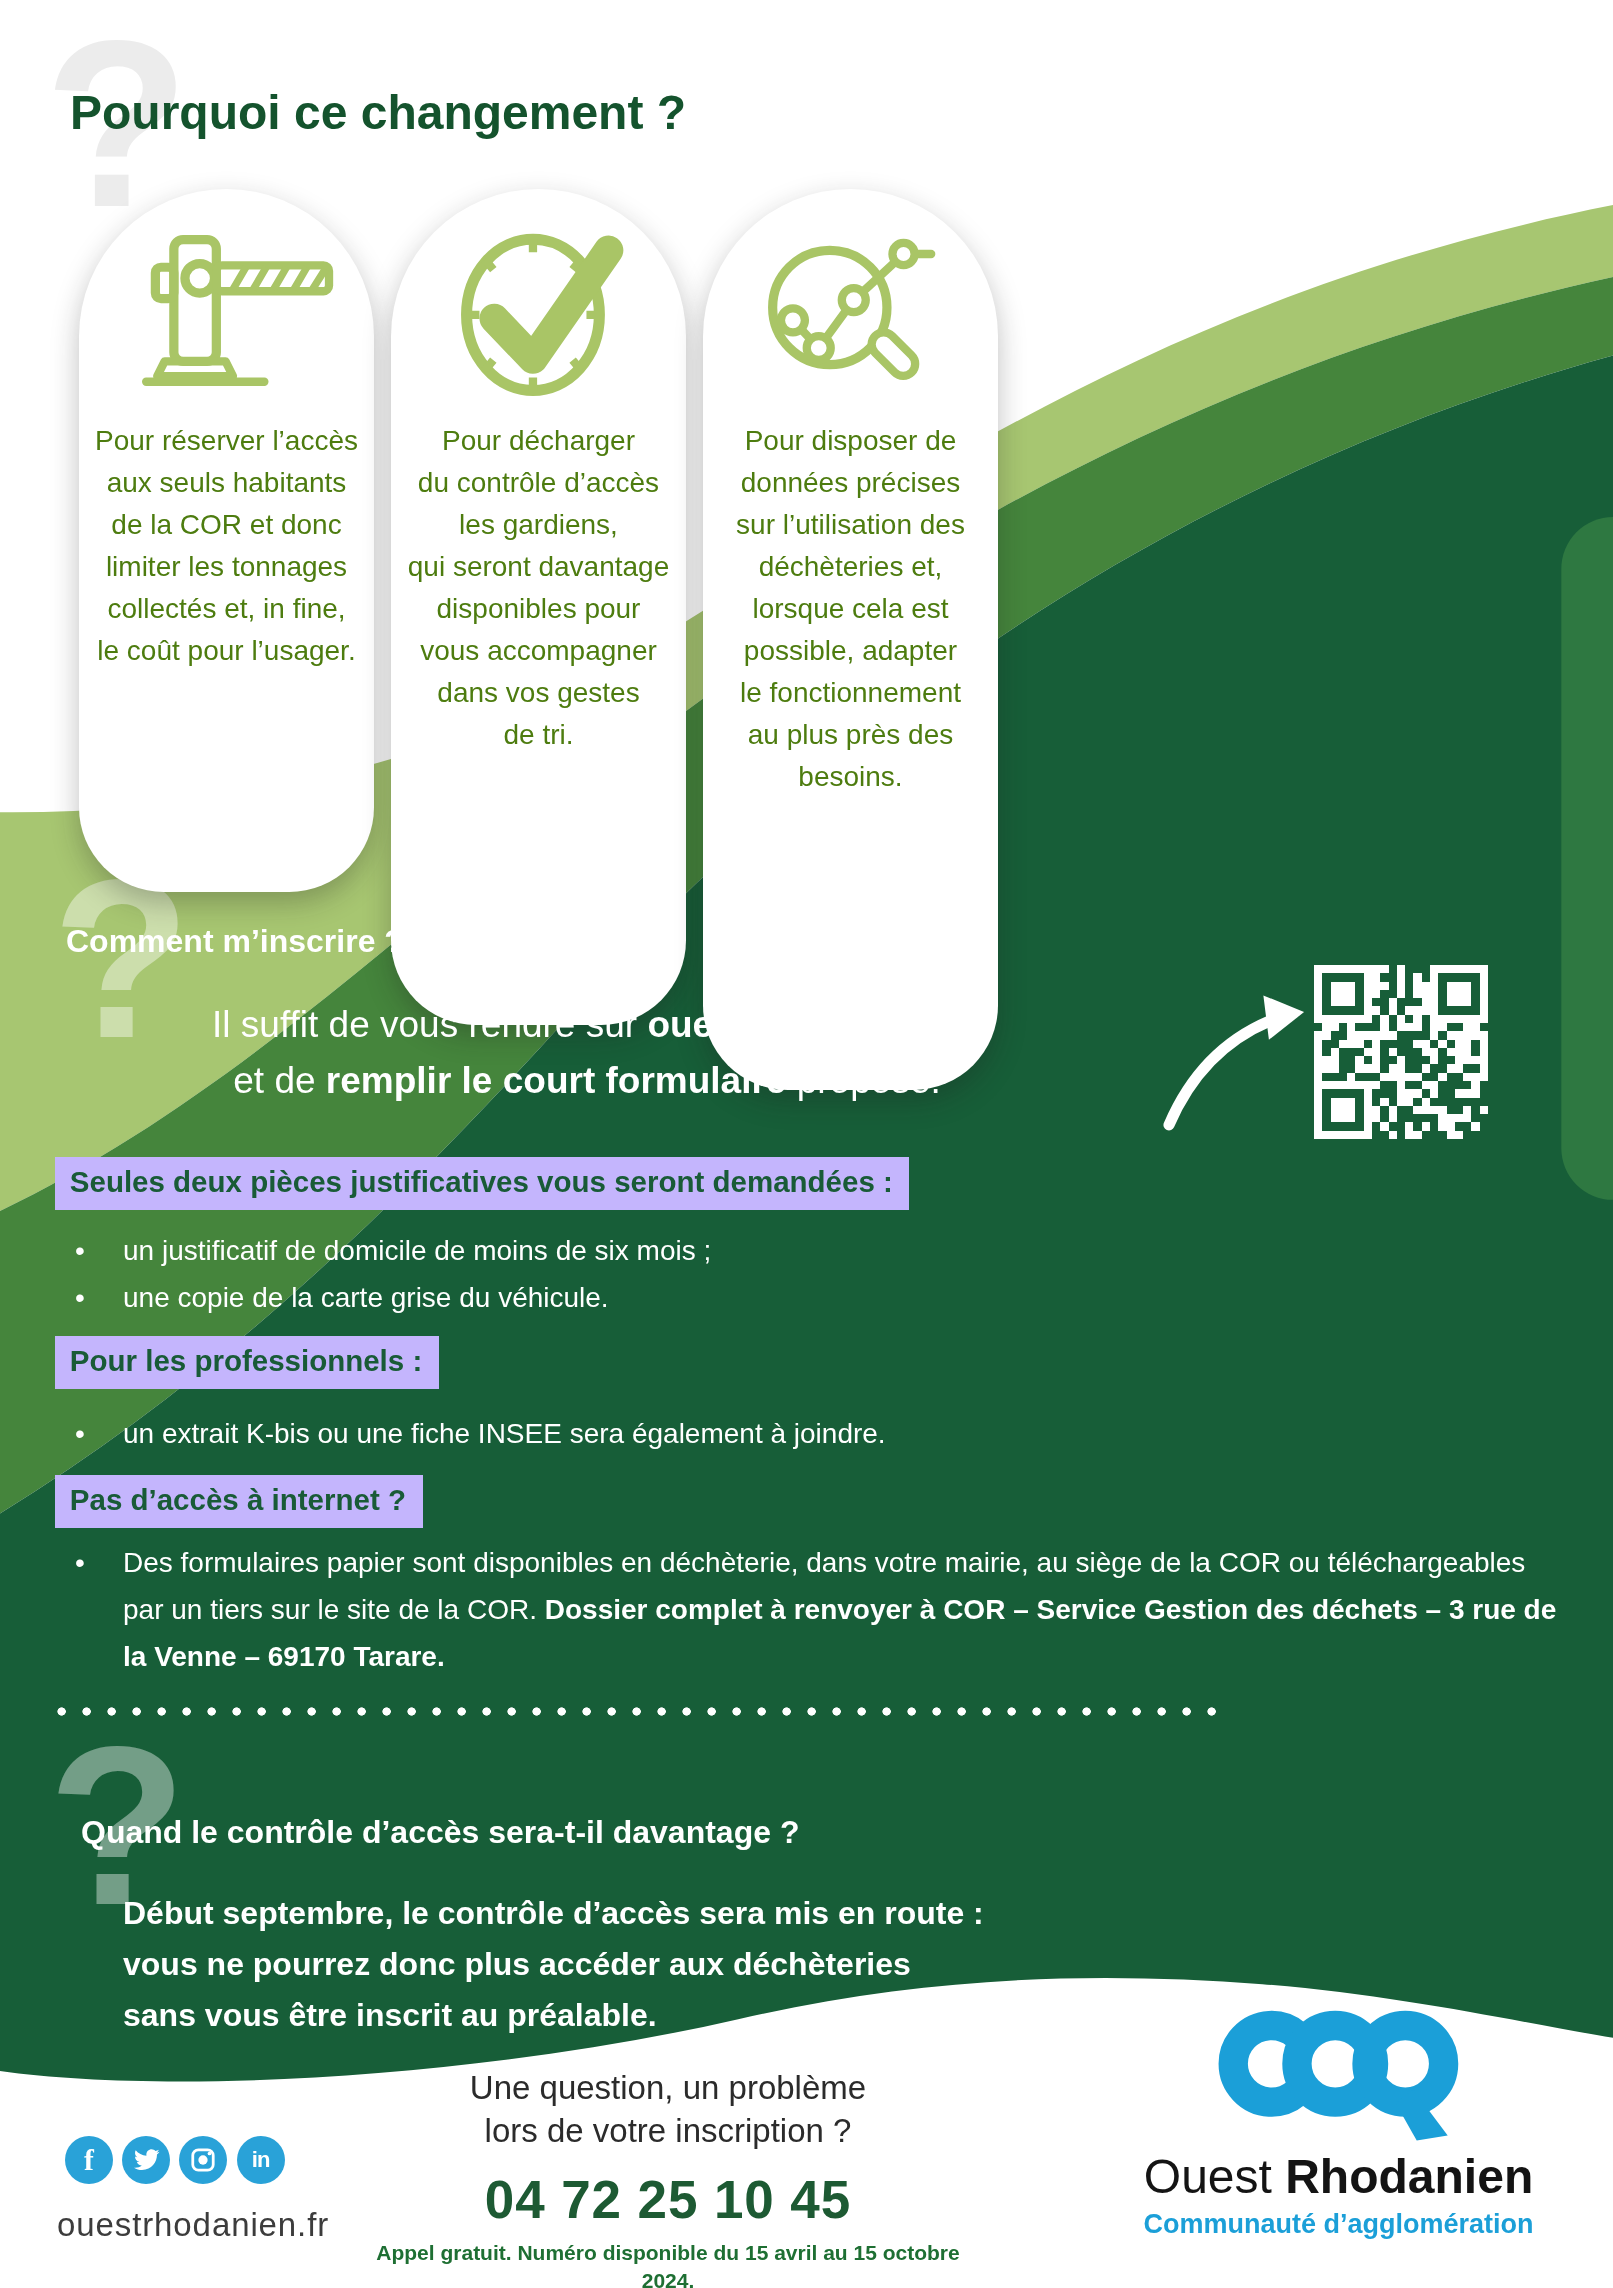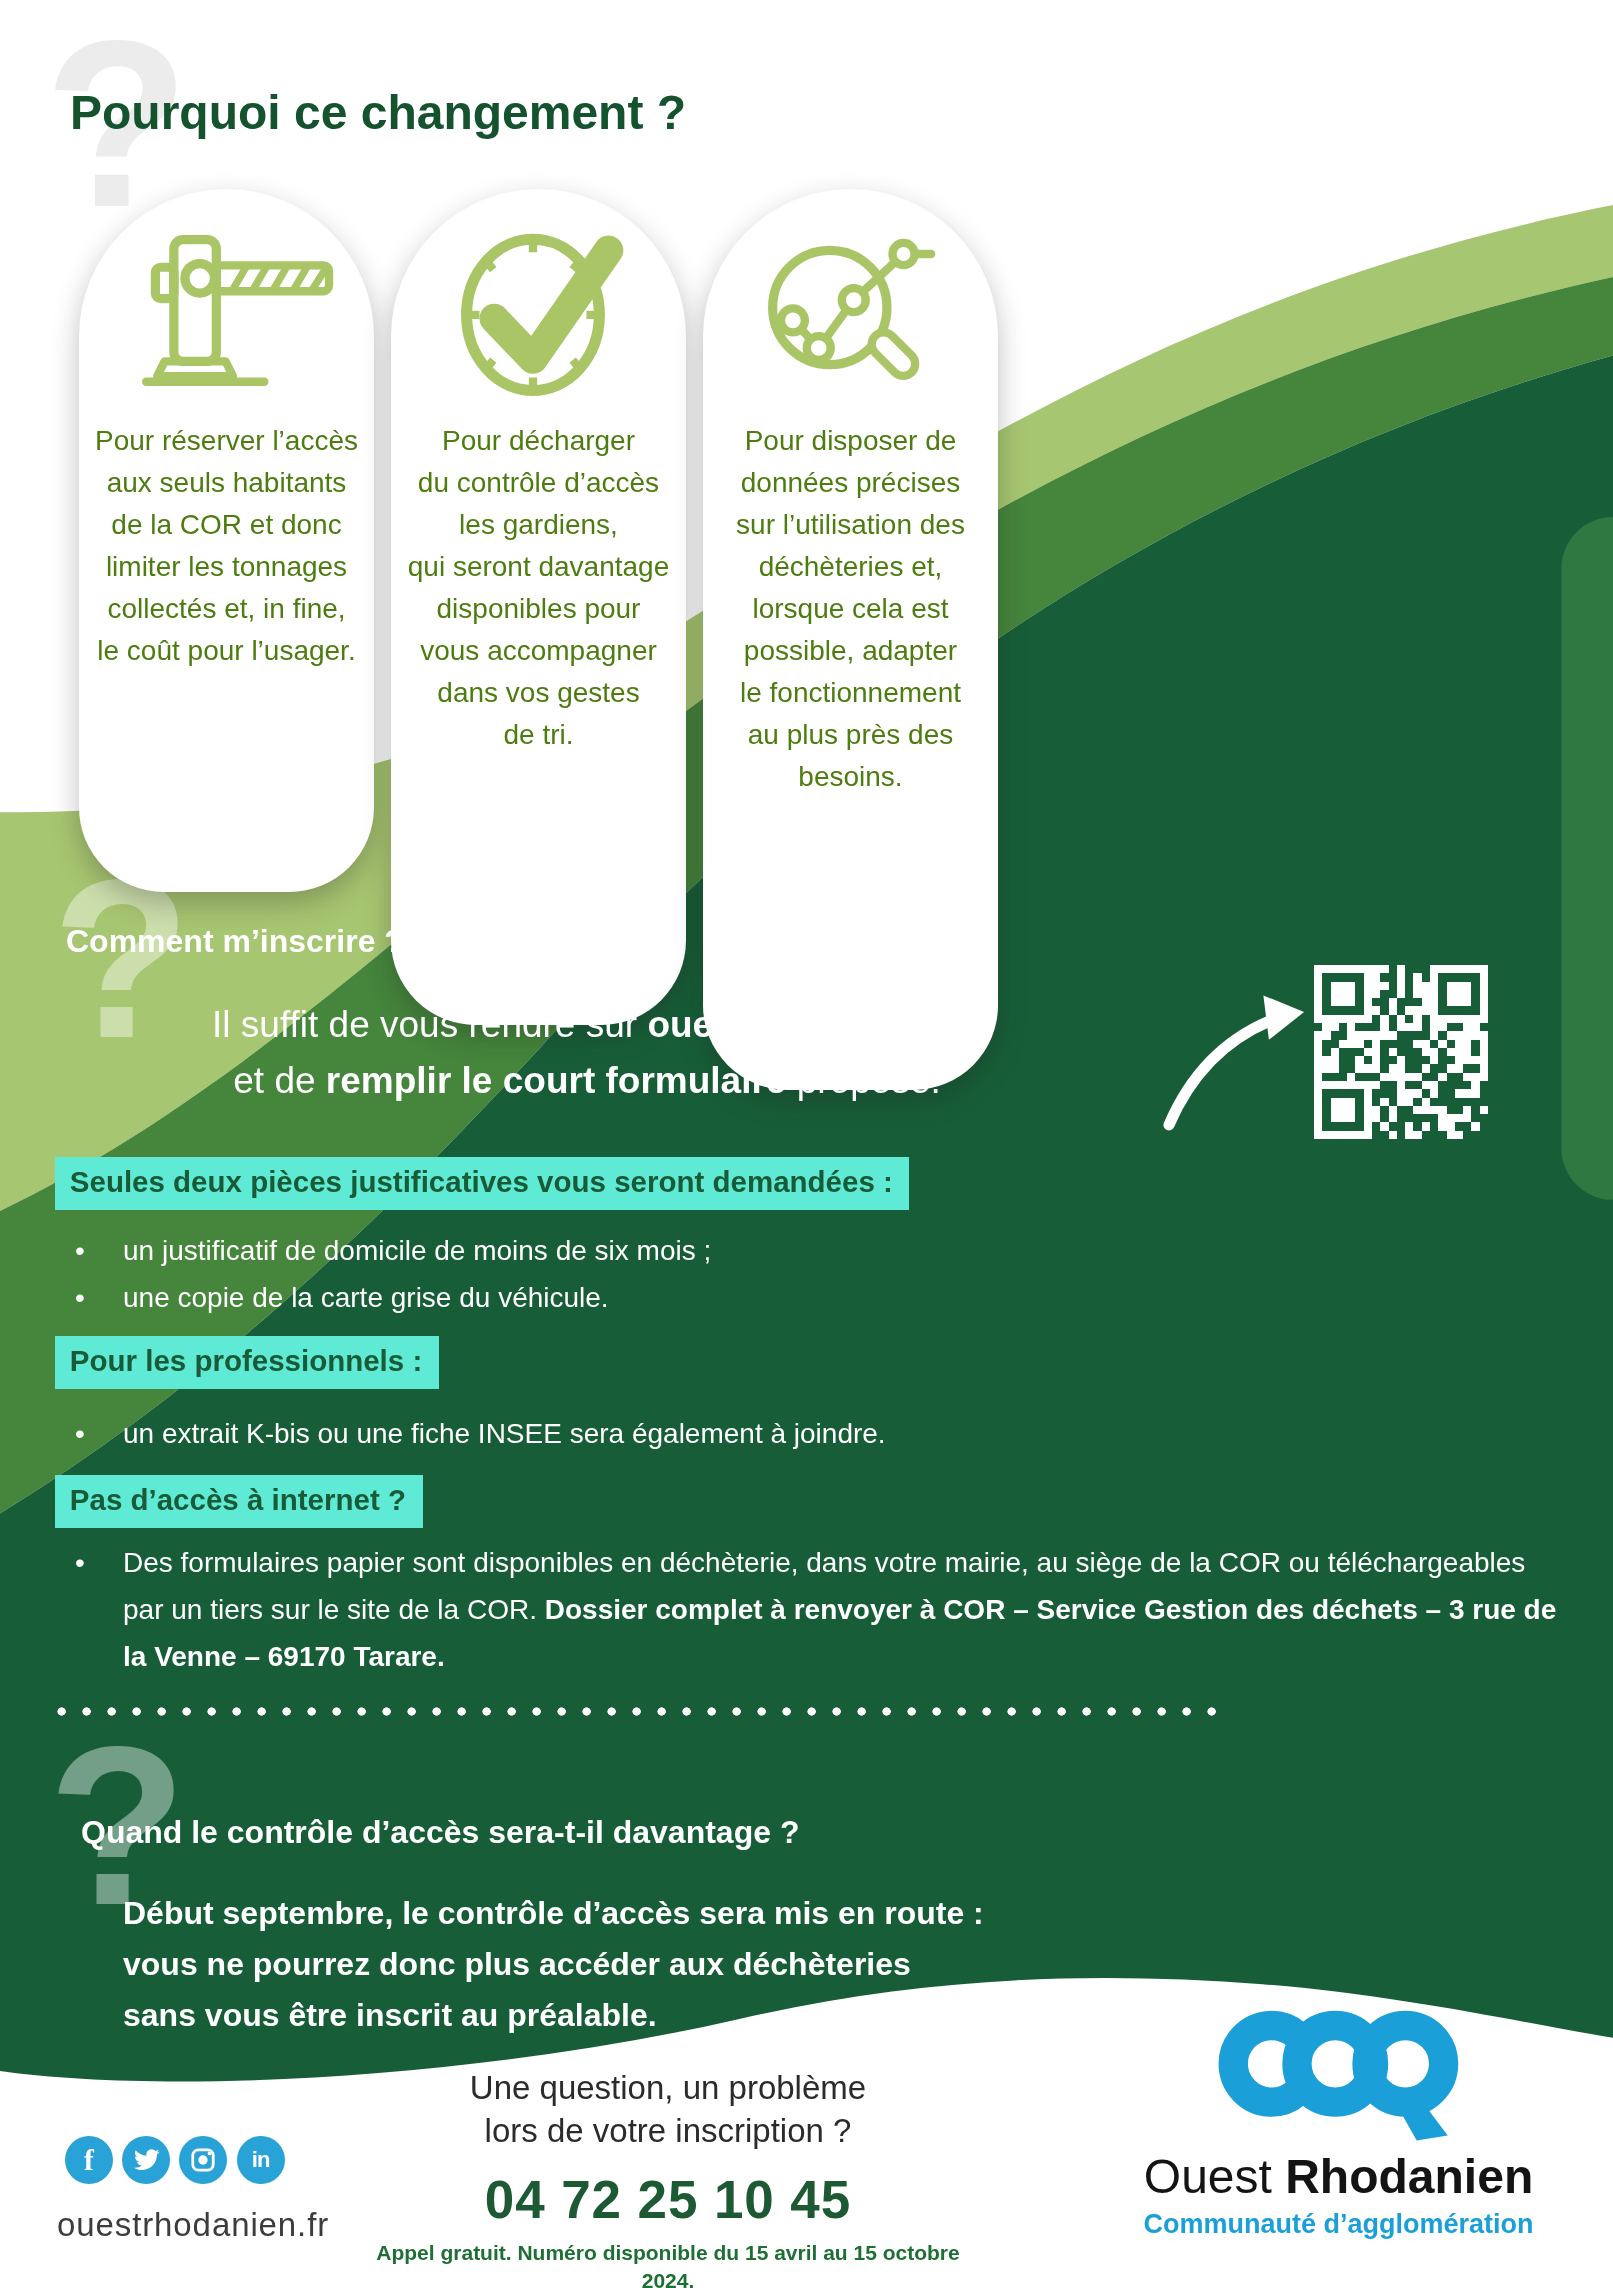--- a/index.html
+++ b/index.html
@@ -46,21 +46,21 @@
   .arrow{position:absolute;left:1156px;top:988px;z-index:2;}
   .qr{
     position:absolute;left:1314px;top:965px;width:174px;height:174px;z-index:2;
     display:grid;grid-template-columns:repeat(21,1fr);grid-template-rows:repeat(21,1fr);
   }
   .qr i{display:block;}
   .qr i.on{background:#fff;}
 
   
   .band{
-    position:absolute;z-index:2;background:#5eead4;color:#195b37;
+    position:absolute;z-index:2;background:#c4b5fd;color:#195b37;
     font-size:29.5px;font-weight:700;padding:8.3px 16.6px 11px 14.8px;
   }
   .bandA{left:55px;top:1157px;}
   .bandB{left:55px;top:1336px;}
   .bandC{left:55px;top:1475px;}
 
   ul.bullets{position:absolute;z-index:2;margin:0;padding:0;list-style:none;}
   ul.bullets li{
     position:relative;padding-left:68px;color:#fff;font-size:28px;line-height:47px;font-weight:400;
   }

